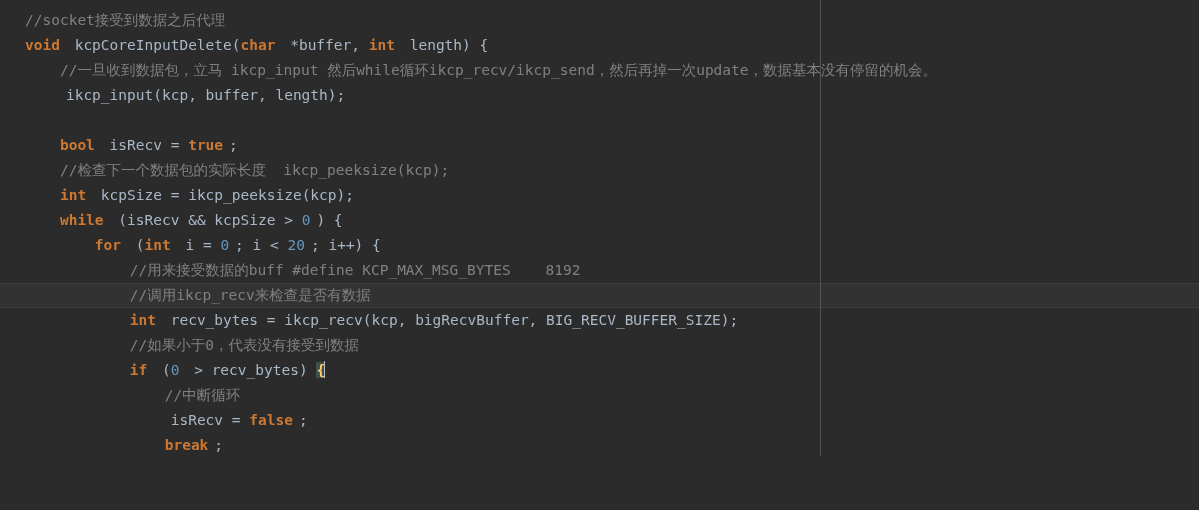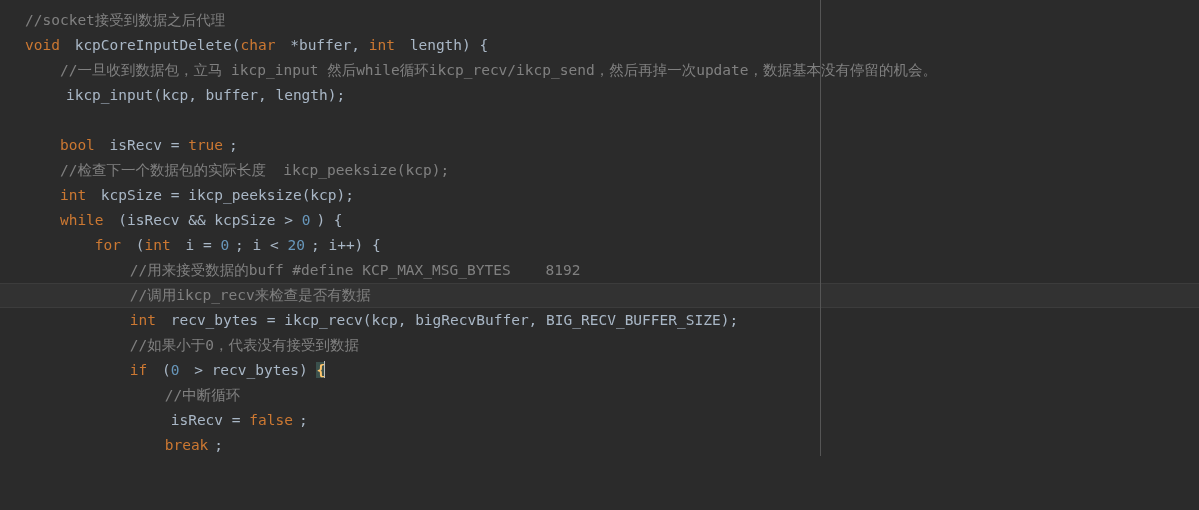--- a/index.html
+++ b/index.html
@@ -50,21 +50,21 @@
     line-height: 25px;
     white-space: pre;
     color: #a9b7c6;
     letter-spacing: 0px;
   }
   .line {
     height: 25px;
     white-space: pre;
   }
   .cm { color: #808080; }       
-  .kw { color: #cc7832; font-weight: normal; }  
+  .kw { color: #cc7832; font-weight: bold; }  
   .id { color: #a9b7c6; margin-left: 6px; }       
   .num { color: #6897bb; }       
   .brace-hl {
     color: #ffc66d;
     background: #3b514d;
     font-weight: bold;
   }
   .caret {
     display: inline-block;
     width: 1px;

